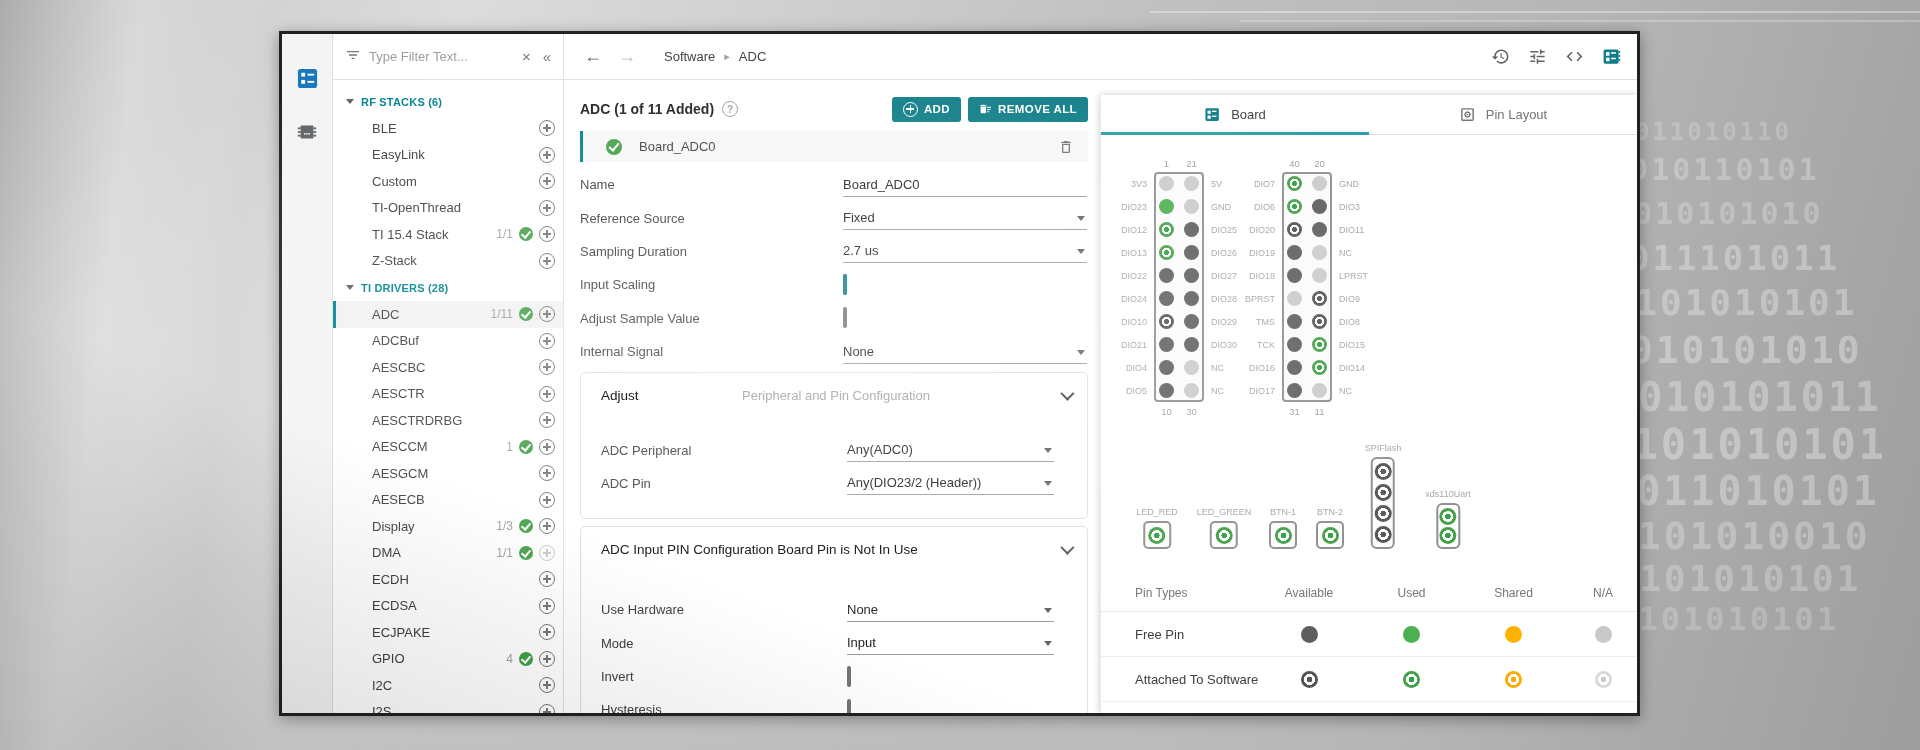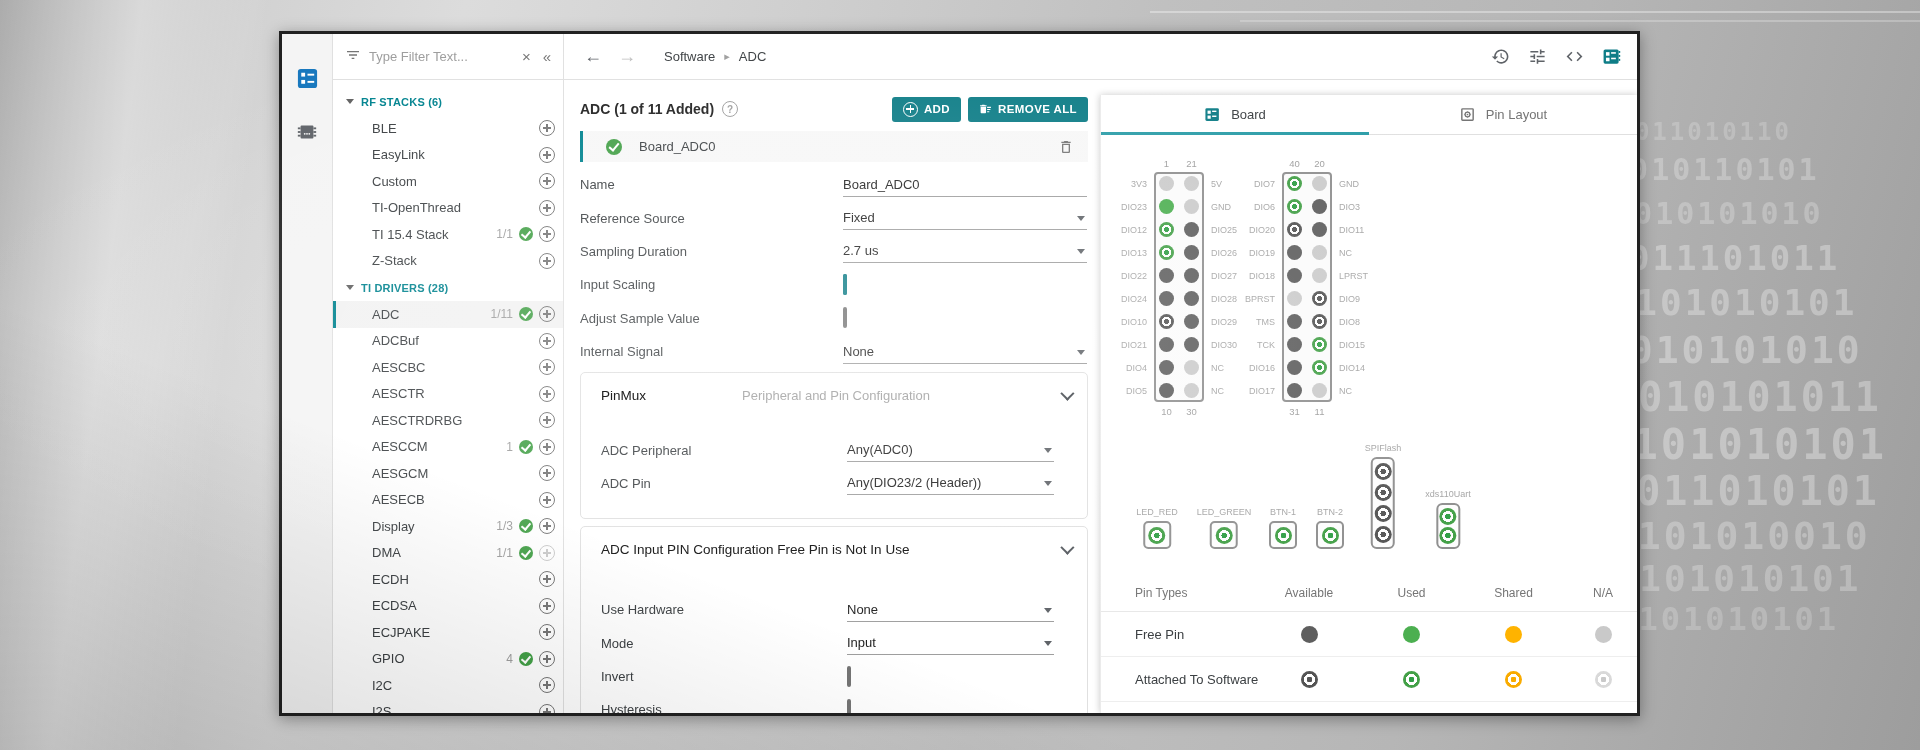--- a/index.html
+++ b/index.html
@@ -475,21 +475,21 @@
                   <div class="ctl">
                     <span class="ctl-value">None</span>
                     <span class="caret"></span>
                   </div>
                 </div>
               </div>
             </div>
 
           <div class="card pinmux">
             <div class="card-header">
-              <span class="card-title">PinMux</span>
+              <span class="card-title">Adjust</span>
               <span class="card-subtitle">Peripheral and Pin Configuration</span>
               <span class="chevron"></span>
             </div>
             <div class="fields card-fields">
                 <div class="field-row">
                   <span class="f-label">ADC Peripheral</span>
                   <div class="f-ctl">
                     <div class="ctl">
                       <span class="ctl-value">Any(ADC0)</span>
                       <span class="caret"></span>
@@ -503,21 +503,21 @@
                       <span class="ctl-value">Any(DIO23/2 (Header))</span>
                       <span class="caret"></span>
                     </div>
                   </div>
                 </div>
               </div>
           </div>
 
           <div class="card niu">
             <div class="card-header">
-              <span class="card-title">ADC Input PIN Configuration Free Pin is Not In Use</span>
+              <span class="card-title">ADC Input PIN Configuration Board Pin is Not In Use</span>
               <span class="chevron"></span>
             </div>
             <div class="fields card-fields">
                 <div class="field-row">
                   <span class="f-label">Use Hardware</span>
                   <div class="f-ctl">
                     <div class="ctl">
                       <span class="ctl-value">None</span>
                       <span class="caret"></span>
                     </div>

